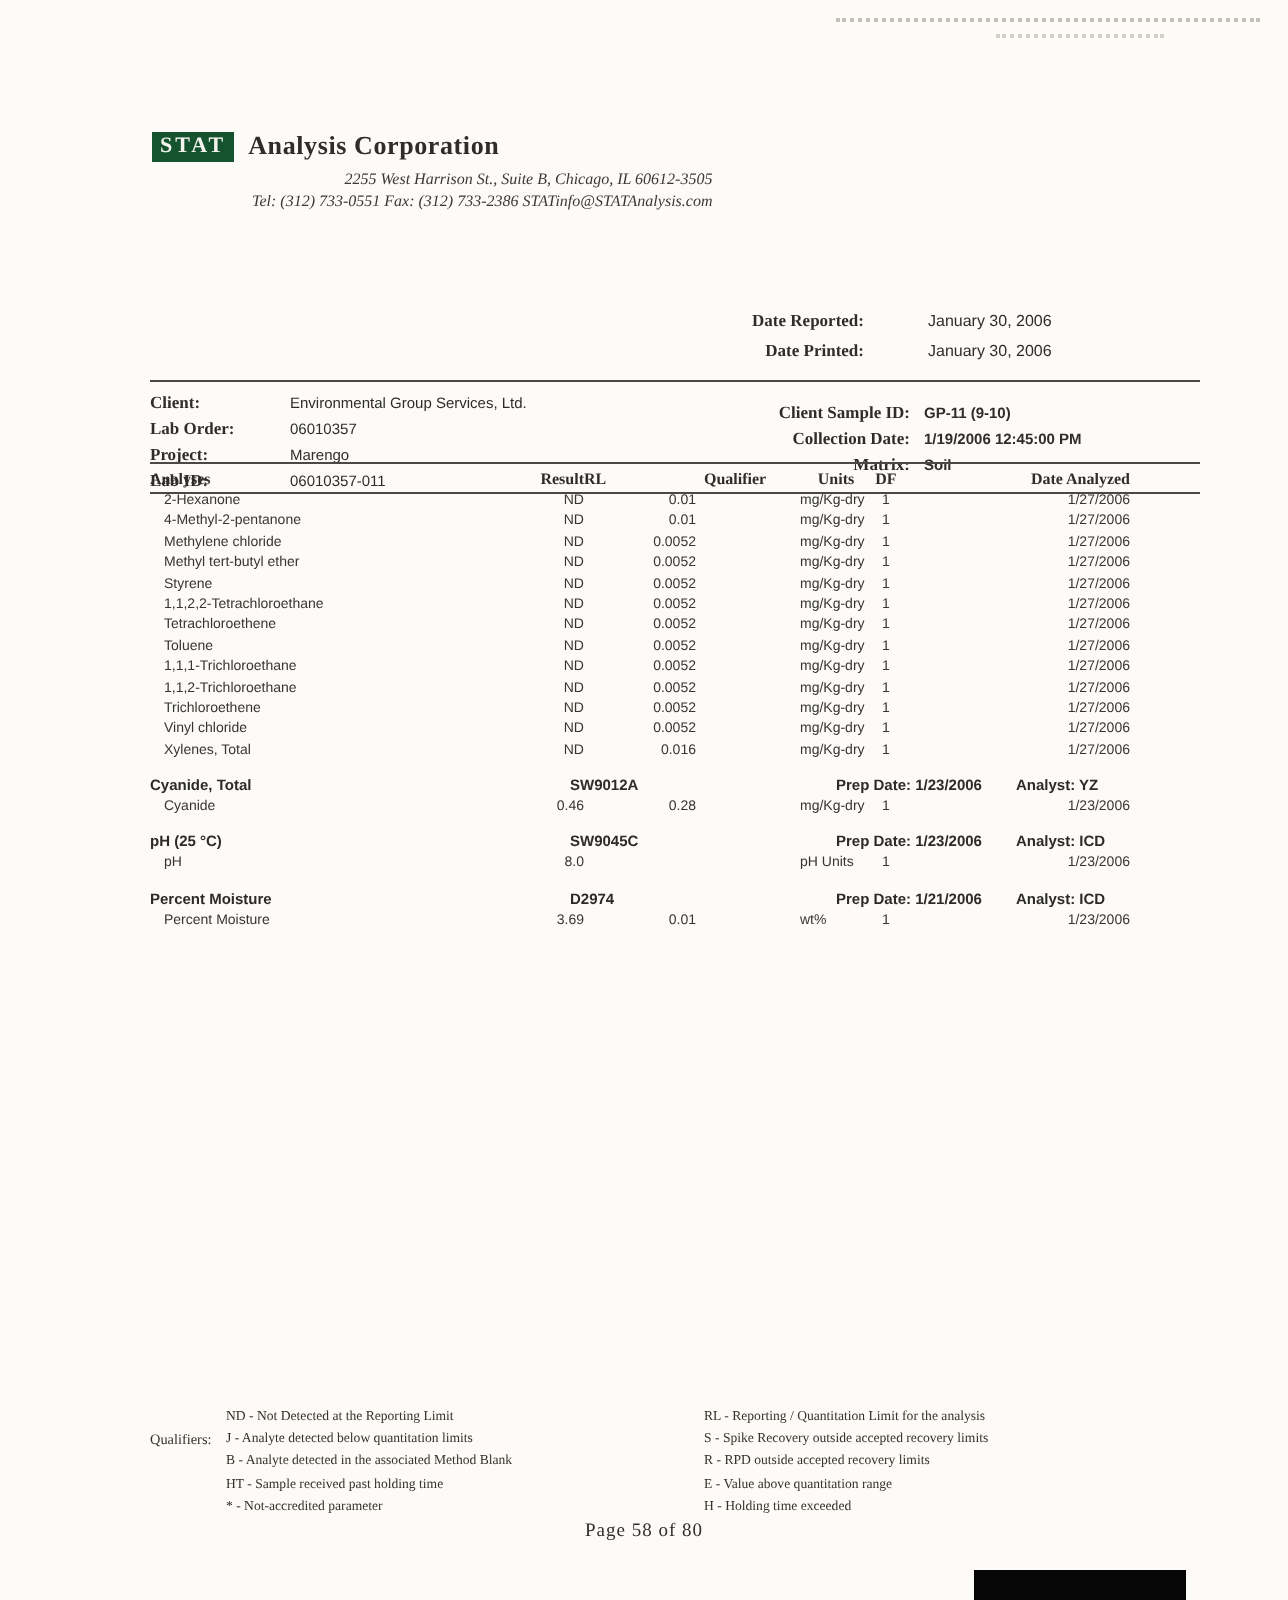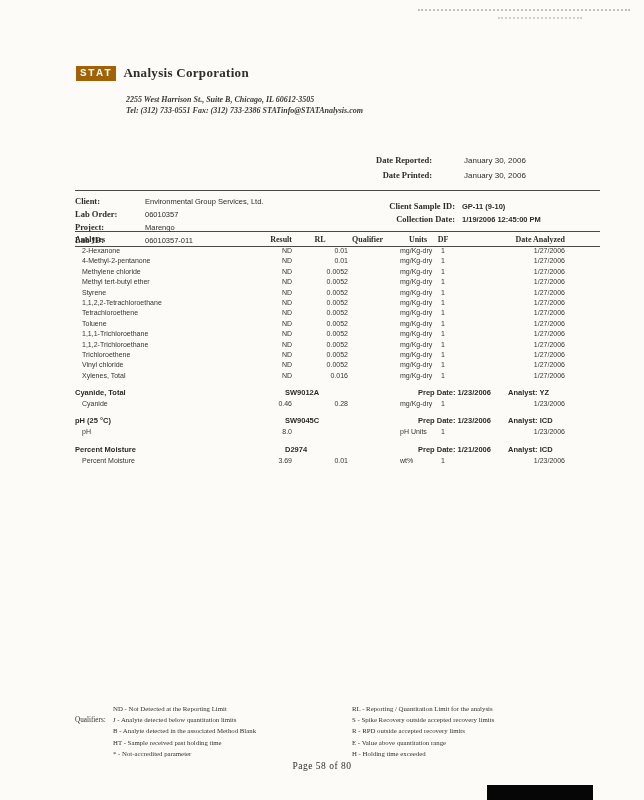--- a/index.html
+++ b/index.html
@@ -14,27 +14,27 @@
   .page { position:absolute; inset:0; background:#fcfbf8; }
 
   
   .scan-mark-1 { position:absolute; left:418px; top:9px;  width:212px; border-top:2px dotted #c3c0b8; }
   .scan-mark-2 { position:absolute; left:498px; top:17px; width:84px;  border-top:2px dotted #d2cfc7; }
   .redaction-box { position:absolute; left:487px; top:785px; width:106px; height:15px; background:#060606; }
 
   
   .logo-row { position:absolute; left:76px; top:65px; display:flex; align-items:center; }
   .logo-box {
-    background:#a16207; color:#f4f3ee; font-weight:bold; font-size:11px;
-    letter-spacing:1.5px; padding:1px 4px 2px 4px;font-family:Liberation Mono, monospace;
+    background:#14532d; color:#f4f3ee; font-weight:bold; font-size:11px;
+    letter-spacing:1.5px; padding:1px 4px 2px 4px;
   }
   .company-name { font-size:13px; font-weight:bold; margin-left:7px; letter-spacing:0.3px; }
   .addr-block {
-    position:absolute; left:126px; top:94px;
-    font-style:italic; font-weight:bold; font-size:8px; line-height:11px; color:#3a3935;
+    position:absolute; left:126px; top:84px;
+    font-style:italic; font-weight:normal; font-size:8px; line-height:11px; color:#3a3935;text-align:right;
   }
 
   
   .dates-block { position:absolute; left:328px; top:155px; font-size:8.5px; }
   .date-row { display:flex; margin-bottom:5px;gap:32px; }
   .date-label { width:104px; text-align:right; font-weight:bold; }
   .date-value { font-family:"Liberation Sans", sans-serif; font-size:8px; padding-top:0.5px; }
 
   .rule { position:absolute; left:75px; width:525px; border-top:1.5px solid #4b4944; }
   .rule-top { top:190px; }
@@ -52,21 +52,21 @@
   
   .table-area { position:absolute; left:75px; top:231px; width:525px; font-family:"Liberation Sans", sans-serif; }
   .thead {
     display:grid; grid-template-columns:170px 47px 56px 50px 38px 14px 115px;
     font-family:"Liberation Serif", serif; font-weight:bold; font-size:8px;
     border-top:1.5px solid #4b4944; border-bottom:1.2px solid #4b4944;
     height:16px; padding-top:3px;
   }
   .th-analyses { text-align:left; }
   .th-result   { text-align:right; }
-  .th-rl       { text-align:center; }
+  .th-rl       { text-align:left; }
   .th-qualifier{ text-align:left; padding-left:4px; }
   .th-units    { text-align:center; padding-left:2px; }
   .th-df       { text-align:center; }
   .th-date     { text-align:right; }
 
   .sec-row { position:relative; height:12px; margin-top:6px; font-size:7.5px; font-weight:bold; color:#2c2b27; }
   .sec-title   { position:absolute; left:0; }
   .sec-method  { position:absolute; left:210px; }
   .sec-prep    { position:absolute; left:343px; }
   .sec-analyst { position:absolute; left:433px; }
@@ -142,20 +142,24 @@
   </div>
 
   <div class="sample-block">
     <div class="sample-row">
       <span class="sample-label">Client Sample ID:</span>
       <span class="sample-value">GP-11 (9-10)</span>
     </div>
     <div class="sample-row">
       <span class="sample-label">Collection Date:</span>
       <span class="sample-value">1/19/2006 12:45:00 PM</span>
+    </div>
+    <div class="sample-row">
+      <span class="sample-label">Matrix:</span>
+      <span class="sample-value">Soil</span>
     </div>
   </div>
 
   <div class="table-area">
     <div class="thead">
       <span class="th-analyses">Analyses</span>
       <span class="th-result">Result</span>
       <span class="th-rl">RL</span>
       <span class="th-qualifier">Qualifier</span>
       <span class="th-units">Units</span>

